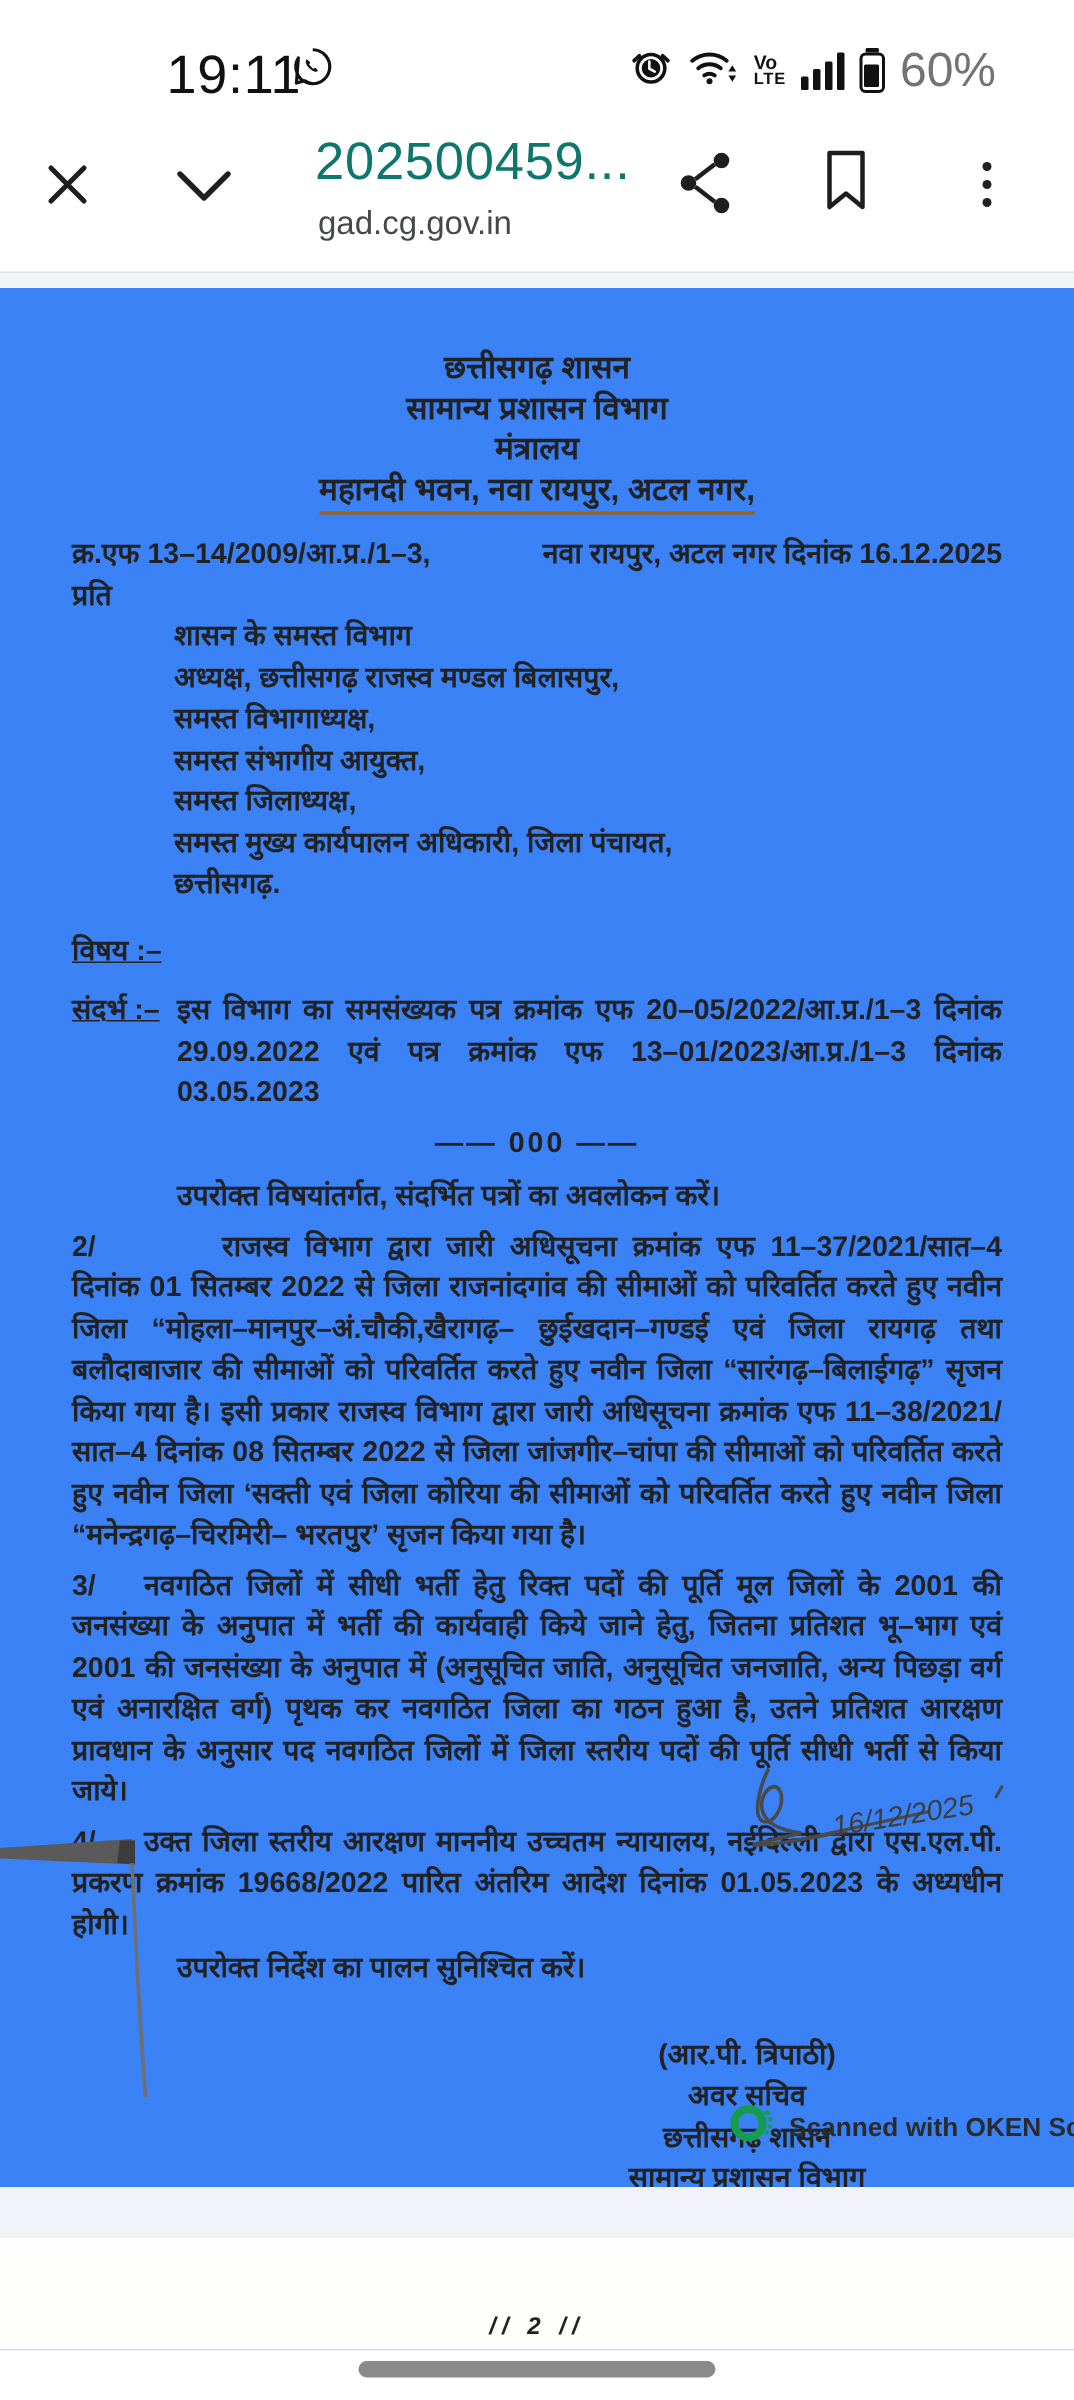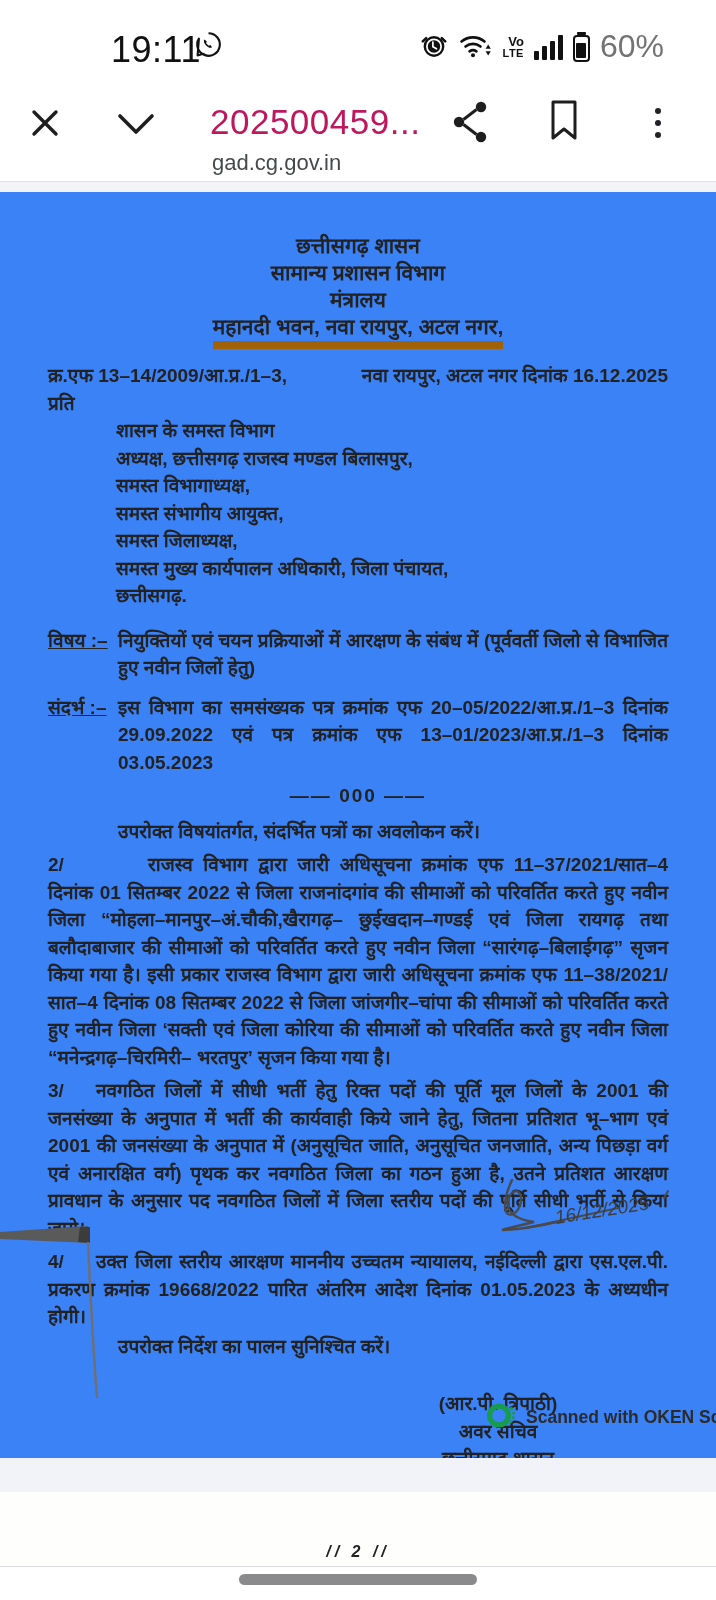--- a/index.html
+++ b/index.html
@@ -5,51 +5,51 @@
   * { margin:0; padding:0; box-sizing:border-box; }
   html,body { width:716px; height:1600px; background:#ffffff;
     font-family:"Liberation Sans","DejaVu Sans",sans-serif; color:#1c1c1c; }
   .screen { position:relative; width:716px; height:1600px; overflow:hidden; background:#fff; }
 
   
   .status-bar { position:absolute; top:0; left:0; width:716px; height:80px; background:#fff; }
   .sb-time { position:absolute; left:111px; top:29px; font-size:36px; letter-spacing:.5px; color:#111; }
   .sb-whatsapp { position:absolute; left:194px; top:30px; }
   .sb-right { position:absolute; right:52px; top:28px; display:flex; align-items:center; gap:10px; }
-  .volte { display:flex; flex-direction:column; align-items:flex-end; line-height:1; font-weight:800; color:#111; }
+  .volte { display:flex; flex-direction:column; align-items:flex-start; line-height:1; font-weight:800; color:#111; }
   .volte .v1 { font-size:13px; } .volte .v2 { font-size:11px; letter-spacing:.5px; }
   .sig-bars { display:flex; align-items:flex-end; gap:3px; height:26px; }
   .sig-bars i { display:block; width:5px; background:#111; border-radius:1px; }
   .battery { position:relative; width:17px; height:30px; }
   .battery .shell { position:absolute; left:0; top:3px; width:17px; height:27px; border:2.5px solid #111; border-radius:4px; }
   .battery .nub { position:absolute; left:4px; top:0; width:9px; height:3px; background:#111; border-radius:1px; }
   .battery .fill { position:absolute; left:3.5px; bottom:3.5px; width:10px; height:15px; background:#111; border-radius:1px; }
   .sb-pct { font-size:32px; color:#737373; }
 
   
   .toolbar { position:absolute; top:80px; left:0; width:716px; height:101px; background:#fff; }
   .tb-btn { position:absolute; background:none; border:none; cursor:pointer; padding:0; }
   .tb-close { left:26px; top:24px; }
   .tb-collapse { left:114px; top:30px; }
-  .tb-title { position:absolute; left:210px; top:22px; font-size:35px; color:#be185d; letter-spacing:.5px; white-space:nowrap; }
-  .tb-domain { position:absolute; left:212px; top:70px; font-size:22px; color:#46484b; }
+  .tb-title { position:absolute; left:210px; top:8px; font-size:35px; color:#0f766e; letter-spacing:.5px; white-space:nowrap; }
+  .tb-domain { position:absolute; left:212px; top:56px; font-size:22px; color:#46484b; }
   .tb-share { left:448px; top:18px; }
   .tb-bookmark { left:546px; top:17px; }
   .tb-more { left:644px; top:18px; width:28px; height:50px; display:flex; flex-direction:column; align-items:center; justify-content:center; gap:6px; }
   .tb-more i { width:6px; height:6px; border-radius:50%; background:#202124; display:block; }
 
   .divider-line { position:absolute; top:181px; left:0; width:716px; height:1px; background:#e2e3e6; }
   .divider-band { position:absolute; top:182px; left:0; width:716px; height:10px; background:#f3f4f7; }
 
   
   .page1 { position:absolute; top:192px; left:0; width:716px; height:1266px; background:#3b82f6; overflow:hidden; }
   .doc { position:relative; padding:40px 48px 0 48px; font-size:19px; line-height:27.5px; font-weight:600; color:#222; }
   .c { text-align:center; }
   .hdr { font-size:21px; line-height:27px; font-weight:700; }
-  .hdr-u span { display:inline-block; border-bottom:8px solid #a16207; padding-bottom:1px; }
+  .hdr-u span { display:inline-block; border-bottom:2px solid #a16207; padding-bottom:1px; }
   .ref-row { display:flex; justify-content:space-between; margin-top:13px; white-space:nowrap; }
   .recipients { margin-left:68px; }
   .hang { display:flex; margin-top:12px; }
   .hang .lbl { flex:0 0 70px;text-decoration:underline; }
   .hang .txt { flex:1; text-align:justify; }
   .subject-block { margin-top:17px; }
   .sep { text-align:center; letter-spacing:2px; margin-top:6px; font-weight:700; }
   .opening { text-indent:70px; margin-top:8px; }
   .para { text-align:justify; margin-top:6px; }
   .p-label { display:inline-block; }
@@ -175,21 +175,20 @@
         <div>अध्यक्ष, छत्तीसगढ़ राजस्व मण्डल बिलासपुर,</div>
         <div>समस्त विभागाध्यक्ष,</div>
         <div>समस्त संभागीय आयुक्त,</div>
         <div>समस्त जिलाध्यक्ष,</div>
         <div>समस्त मुख्य कार्यपालन अधिकारी, जिला पंचायत,</div>
         <div>छत्तीसगढ़.</div>
       </div>
 
       <div class="hang subject-block">
         <span class="lbl">विषय :–</span>
-        <span class="txt">नियुक्तियों एवं चयन प्रक्रियाओं में आरक्षण के संबंध में (पूर्ववर्ती जिलो से विभाजित हुए नवीन जिलों हेतु)</span>
       </div>
       <div class="hang">
         <span class="lbl">संदर्भ :–</span>
         <span class="txt">इस विभाग का समसंख्यक पत्र क्रमांक एफ 20–05/2022/आ.प्र./1–3 दिनांक 29.09.2022 एवं पत्र क्रमांक एफ 13–01/2023/आ.प्र./1–3 दिनांक 03.05.2023</span>
       </div>
 
       <div class="sep">—— 000 ——</div>
 
       <div class="opening">उपरोक्त विषयांतर्गत, संदर्भित पत्रों का अवलोकन करें।</div>
 

